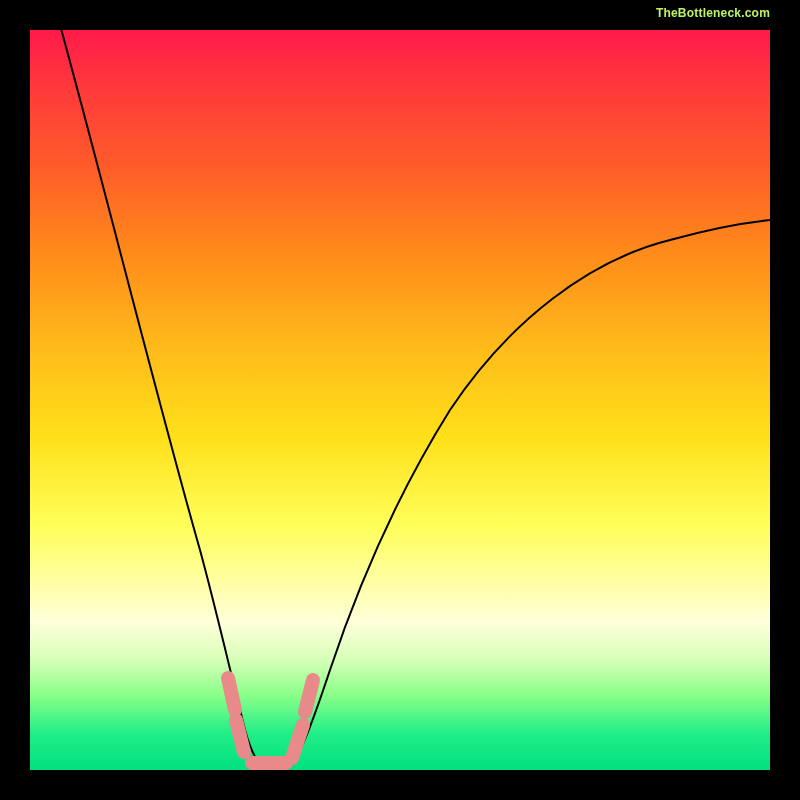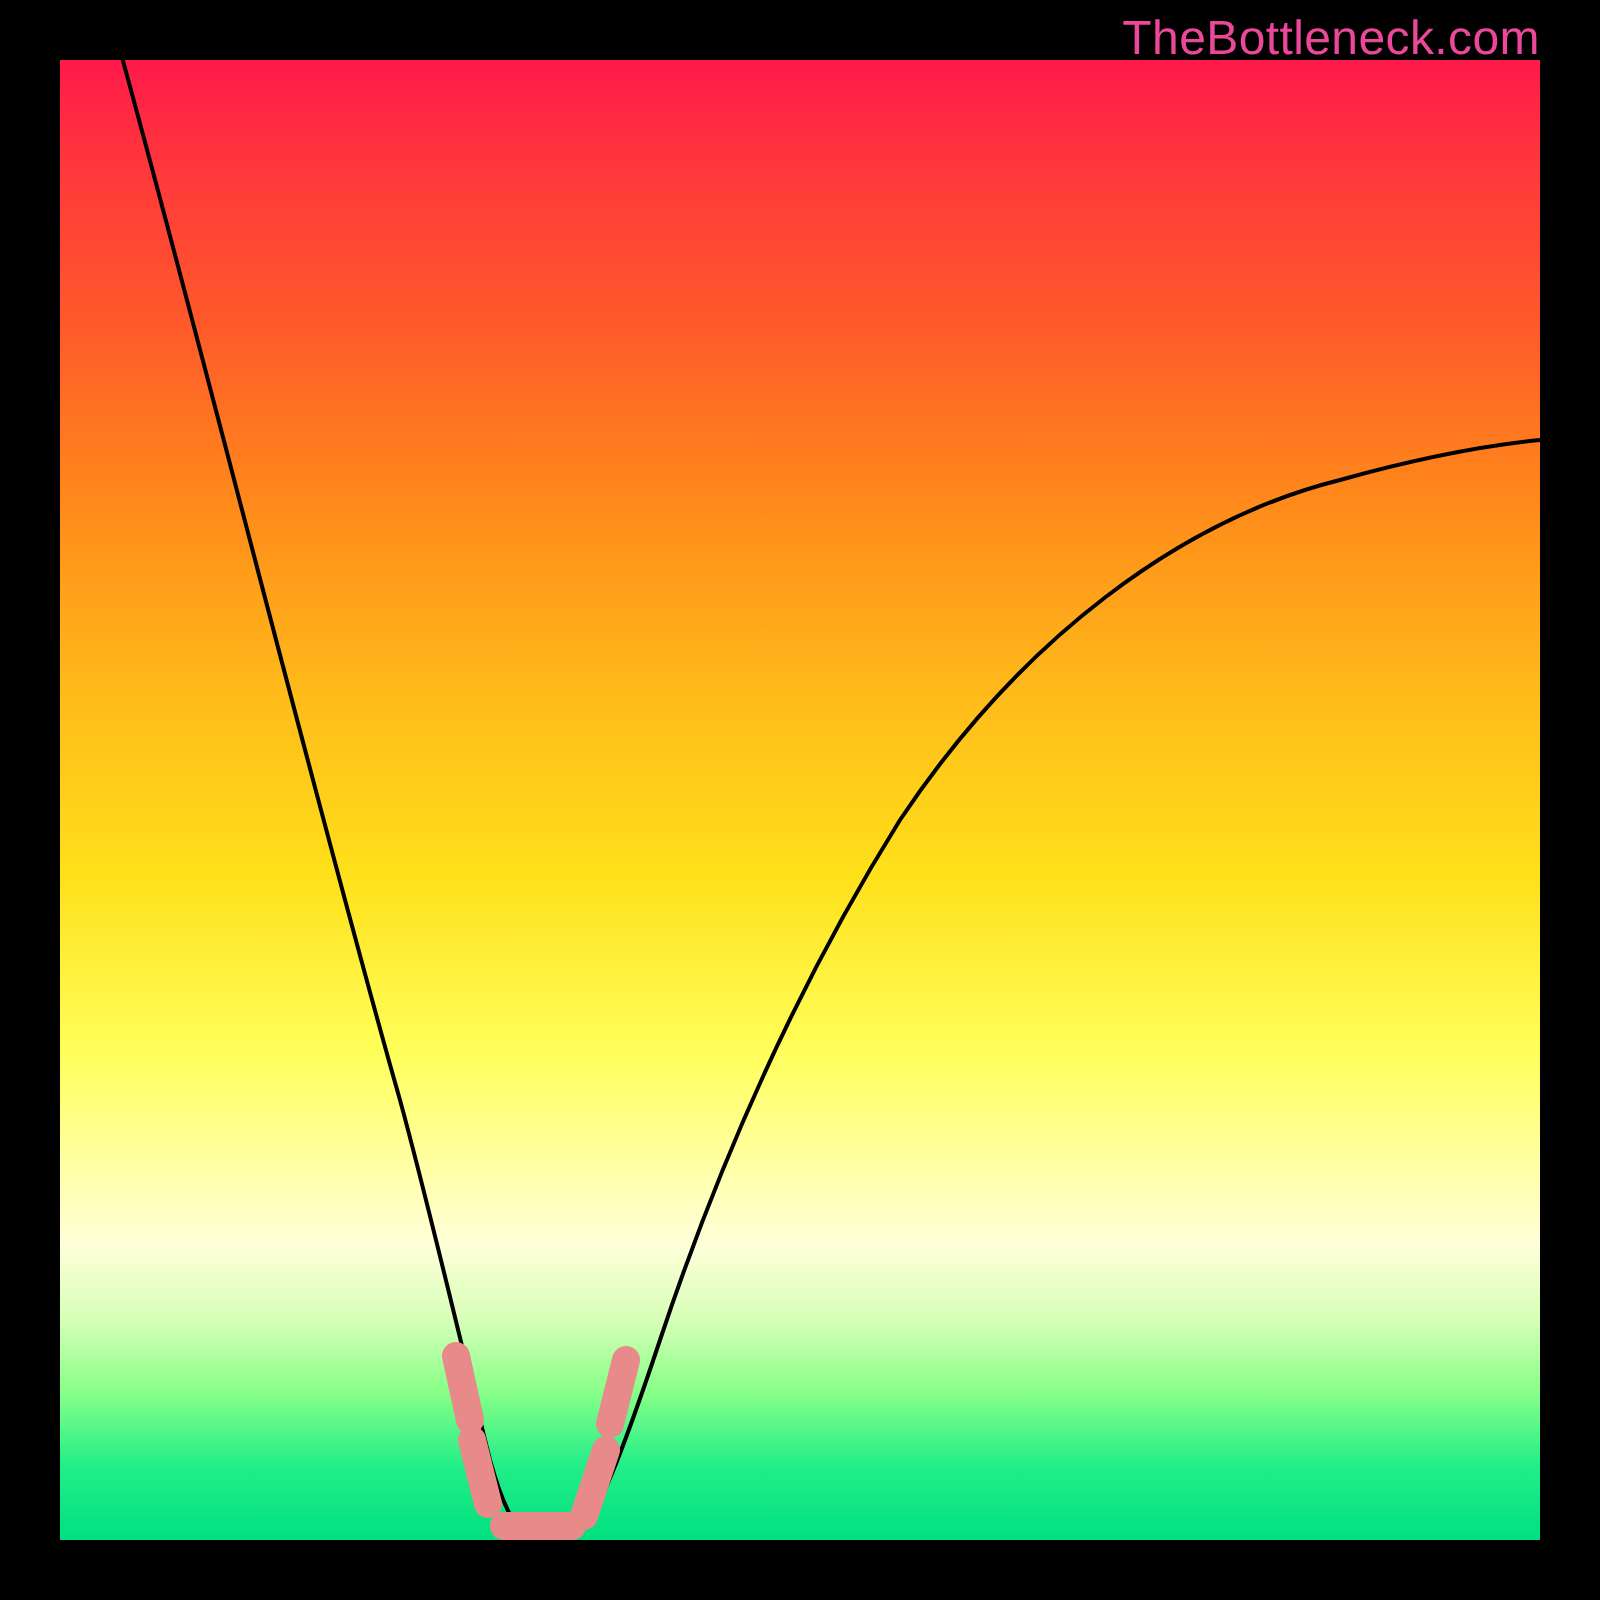--- a/index.html
+++ b/index.html
@@ -30,23 +30,23 @@
       #d8ffb8 85%,
       #88ff88 90%,
       #22ee88 95%,
       #00e080 100%
     );
   }
   .watermark {
     position: absolute;
     top: 6px;
     right: 30px;
-    color: #ec4899;
-    font-size: 24px;
-    font-weight: normal;
+    color: #bef264;
+    font-size: 12px;
+    font-weight: bold;
     letter-spacing: 0.2px;
     z-index: 5;
   }
   svg.curves {
     position: absolute;
     left: 0;
     top: 0;
     width: 740px;
     height: 740px;
     z-index: 2;

